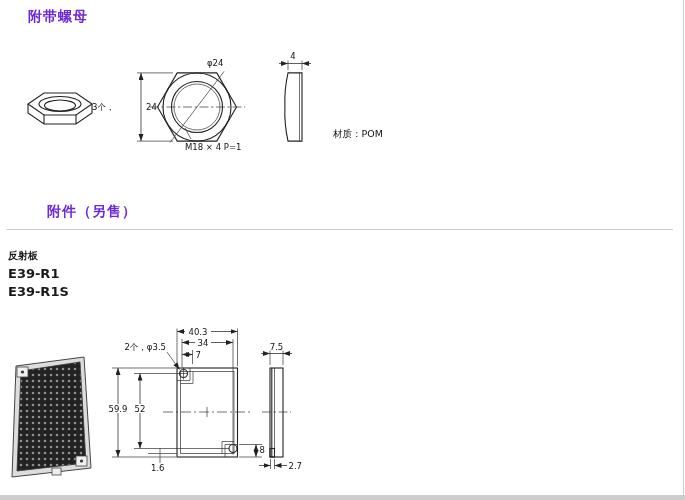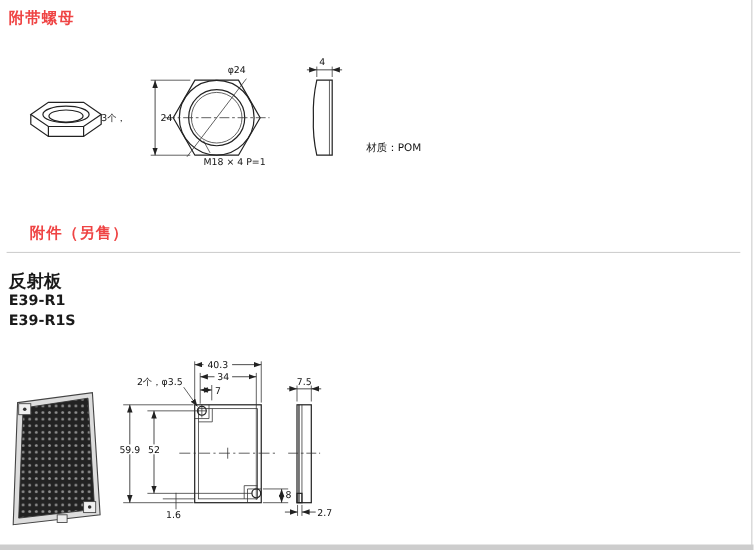--- a/index.html
+++ b/index.html
@@ -2,23 +2,23 @@
 <html><head>
 <meta charset="utf-8">
 <style>
   html,body{margin:0;padding:0;}
   body{
     width:685px;height:500px;position:relative;background:#ffffff;
     font-family:"DejaVu Sans","Liberation Sans",sans-serif;
     overflow:hidden;
   }
   .abs{position:absolute;}
-  .h1{font-size:14px;font-weight:bold;color:#ef4444;letter-spacing:1px;}
+  .h1{font-size:14px;font-weight:bold;color:#6d28d9;letter-spacing:1px;margin-left:20px;}
   .models{font-size:13px;font-weight:bold;color:#1a1a1a;line-height:18px;}
-  .models .cjk{font-size:16px;}
+  .models .cjk{font-size:10px;}
   .rule{background:#cfcfcf;height:1px;}
   .right-border{position:absolute;top:0;right:1px;width:1px;height:500px;background:#cccccc;}
   .bottom-bar{position:absolute;left:0;top:495px;width:685px;height:5px;background:#cdcdcd;}
   svg text{font-family:"DejaVu Sans","Liberation Sans",sans-serif;font-size:8.5px;fill:#111;}
   svg text.mat{font-size:9.5px;}
   svg .ol{stroke:#222;stroke-width:1.1;fill:none;}
   svg .thin{stroke:#333;stroke-width:0.7;fill:none;}
   svg .dim{stroke:#333;stroke-width:0.8;fill:none;}
 </style>
 </head>

